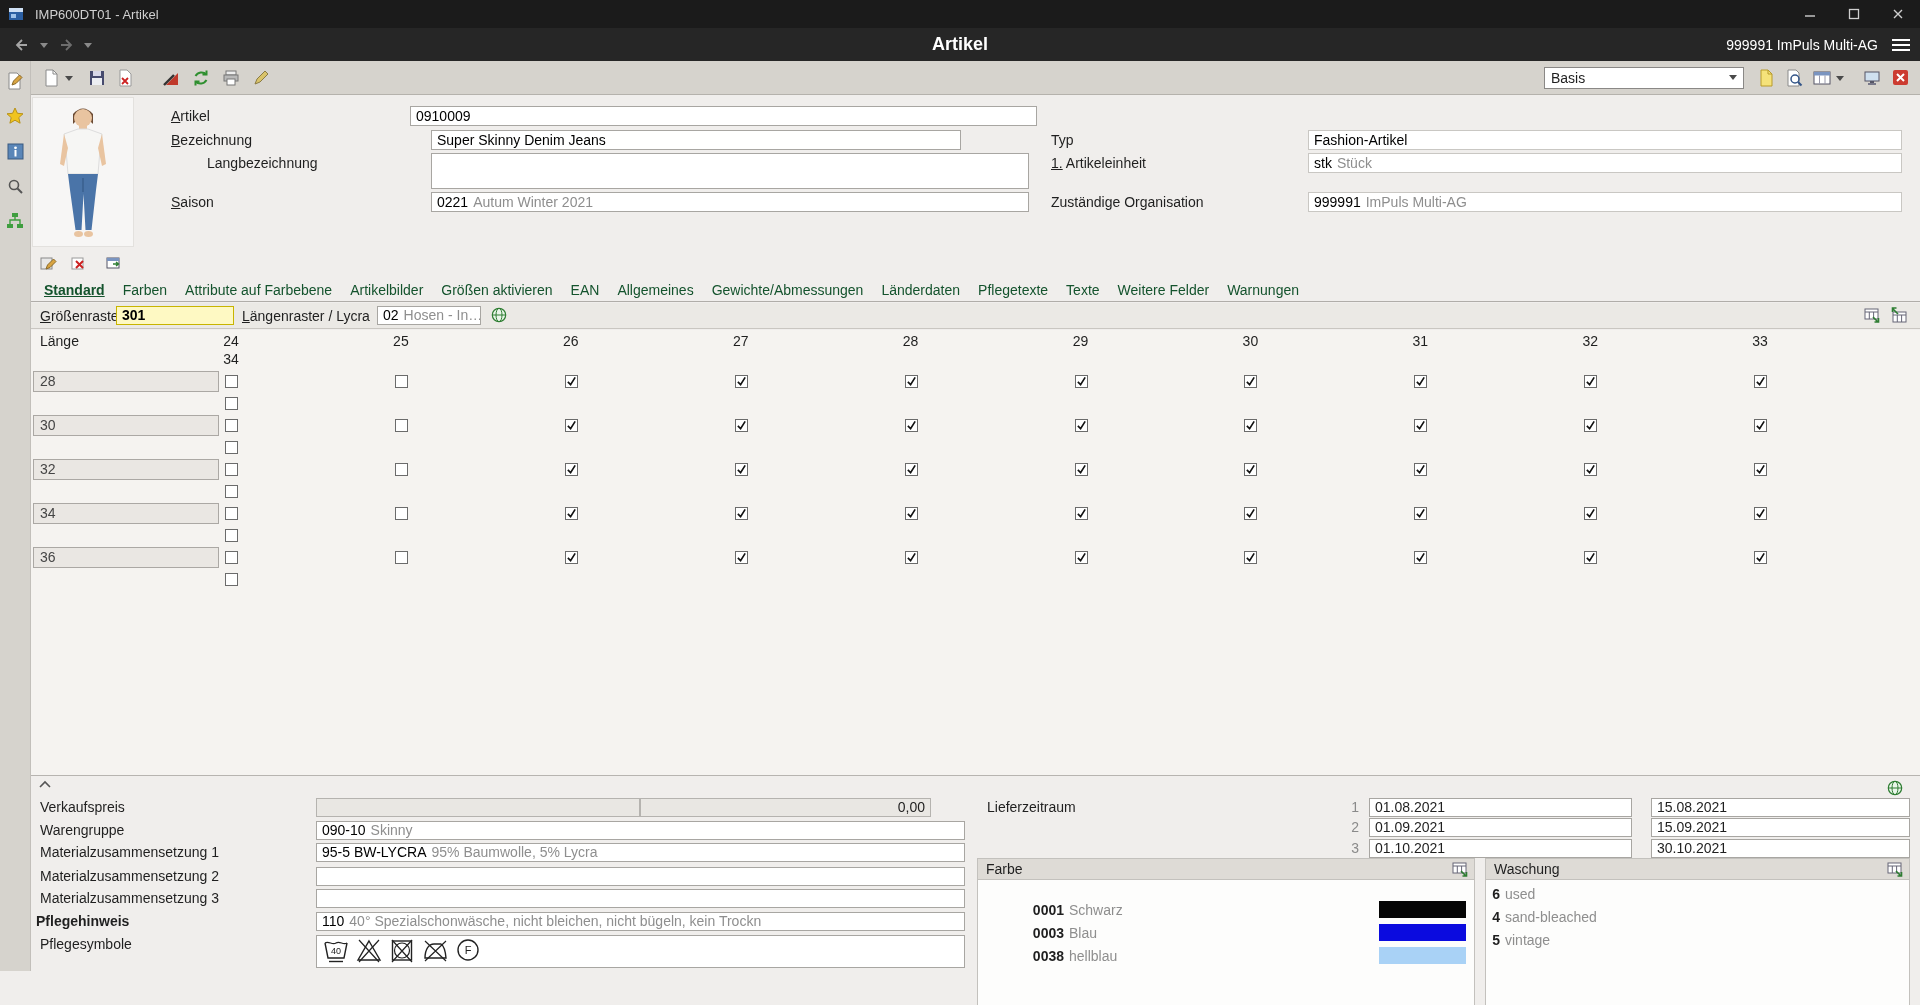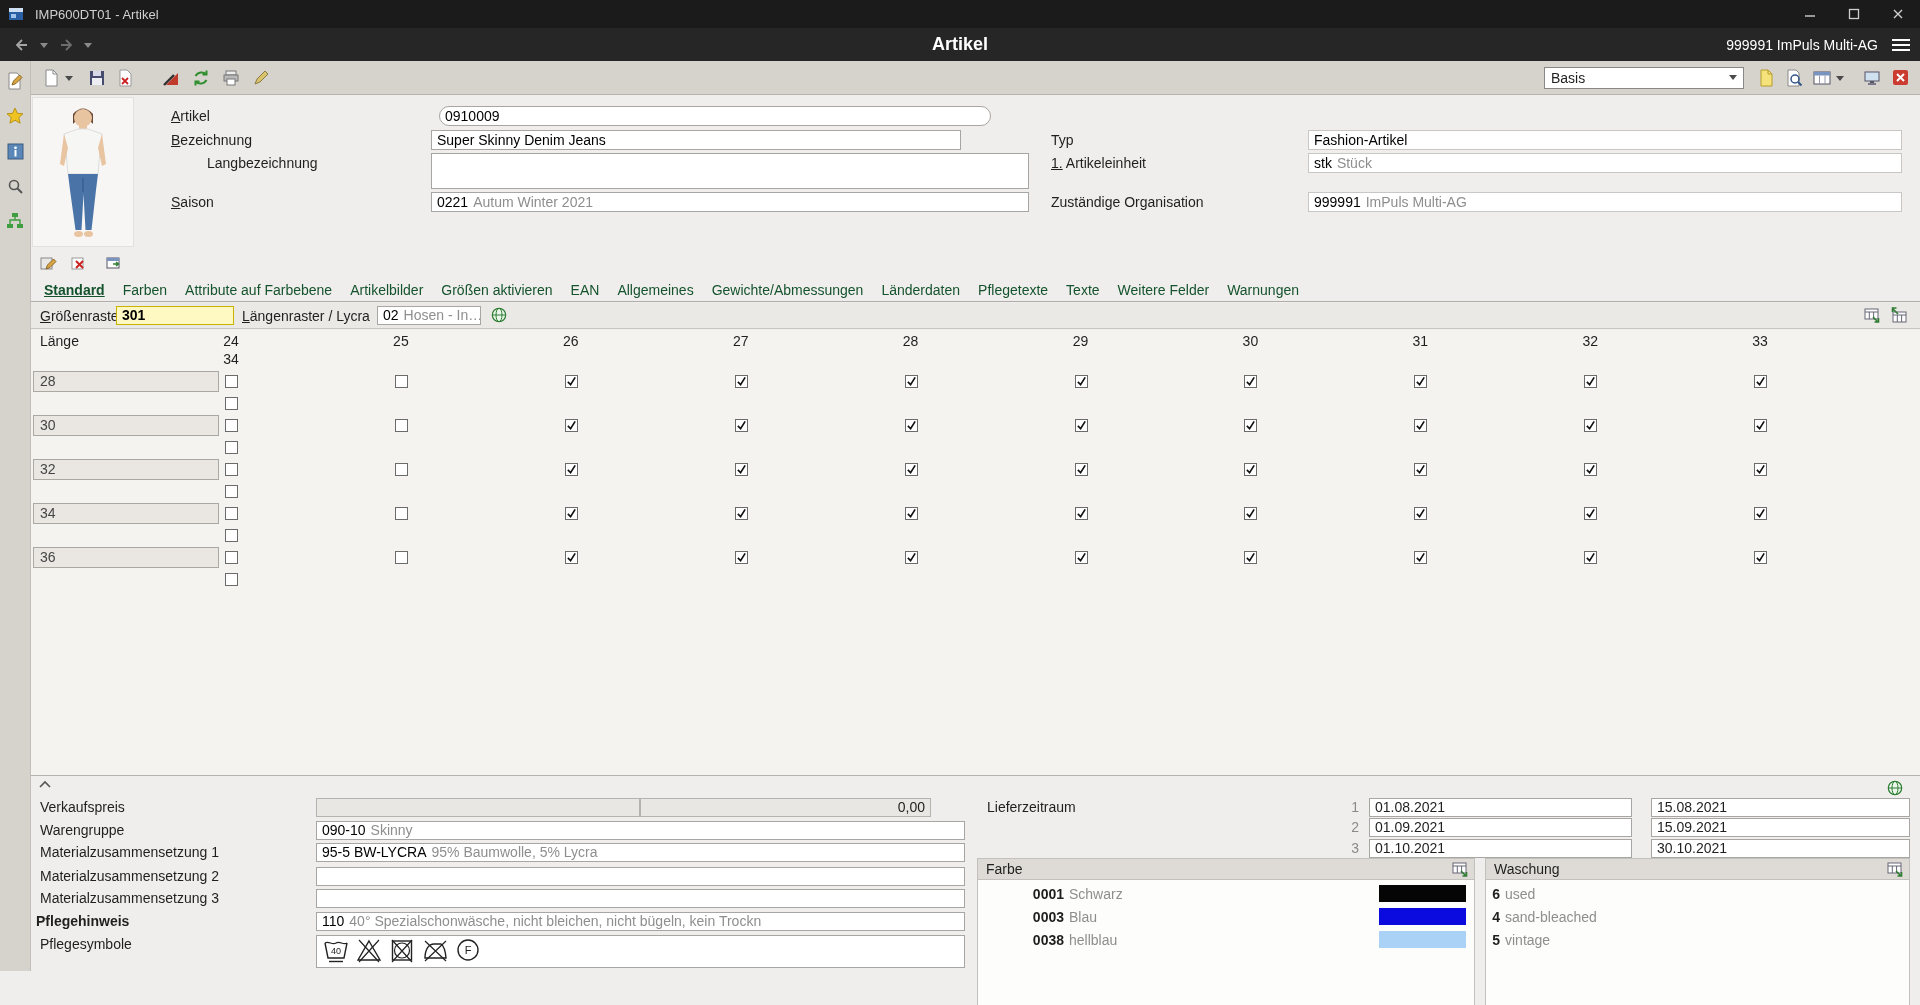--- a/index.html
+++ b/index.html
@@ -287,21 +287,21 @@
             <rect x="1" y="3" width="11" height="11" fill="#fff" stroke="#999"></rect>
             <path d="M5 6l7 7M12 6l-7 7" stroke="#cc2222" stroke-width="2"></path>
           </svg></span>
       <span class="abs" style="left:74px;top:160px;"><svg width="17" height="17" viewBox="0 0 17 17">
             <rect x="2" y="3" width="12" height="10" fill="#fff" stroke="#556"></rect>
             <rect x="2" y="3" width="12" height="3" fill="#7a94c0"></rect>
             <path d="M8 9h5M11 7l2.5 2L11 11" stroke="#2e7d32" fill="none" stroke-width="1.4"></path>
           </svg></span>
 
       <span class="lbl mnemonic" style="left:140px;top:11px;">Artikel</span>
-      <div class="field" style="left:408px;top:11px;width:552px;border-radius:10px;"><span class="code">0910009</span></div>
+      <div class="field" style="left:379px;top:11px;width:627px;"><span class="code">0910009</span></div>
 
       <span class="lbl mnemonic" style="left:140px;top:35px;">Bezeichnung</span>
       <div class="field" style="left:400px;top:35px;width:530px;"><span class="code">Super Skinny Denim Jeans</span></div>
 
       <span class="lbl" style="left:140px;top:58px;margin-left:36px;">Langbezeichnung</span>
       <div class="field" style="left:400px;top:58px;width:598px;height:36px;"><span class="code"></span></div>
 
       <span class="lbl mnemonic" style="left:140px;top:97px;">Saison</span>
       <div class="field" style="left:400px;top:97px;width:598px;">
         <span class="code">0221</span><span class="desc">Autum Winter 2021</span>
@@ -692,21 +692,21 @@
           <div class="phead">
             <span>Farbe</span>
             <span class="picon"><svg width="17" height="17" viewBox="0 0 17 17">
                   <rect x="1" y="2" width="13" height="10" fill="#fff" stroke="#667"></rect>
                   <line x1="1" y1="5" x2="14" y2="5" stroke="#667"></line>
                   <line x1="5.3" y1="5" x2="5.3" y2="12" stroke="#667"></line>
                   <line x1="9.6" y1="5" x2="9.6" y2="12" stroke="#667"></line>
                   <path d="M9 10l5 5M14.5 11v4h-4" fill="none" stroke="#2e7d32" stroke-width="1.6"></path>
                 </svg></span>
           </div>
-          <div style="padding-top:2px;">
+          <div style="padding-top:18px;">
               <div class="prow">
                 <span style="display: inline-block; width: 86px; text-align: right; font-weight: bold;">0001</span>
                 <span class="desc">Schwarz</span>
                 <span class="swatch" style="left: 401px; background: rgb(5, 5, 5);"></span>
               </div>
               <div class="prow">
                 <span style="display: inline-block; width: 86px; text-align: right; font-weight: bold;">0003</span>
                 <span class="desc">Blau</span>
                 <span class="swatch" style="left: 401px; background: rgb(11, 11, 223);"></span>
               </div>

